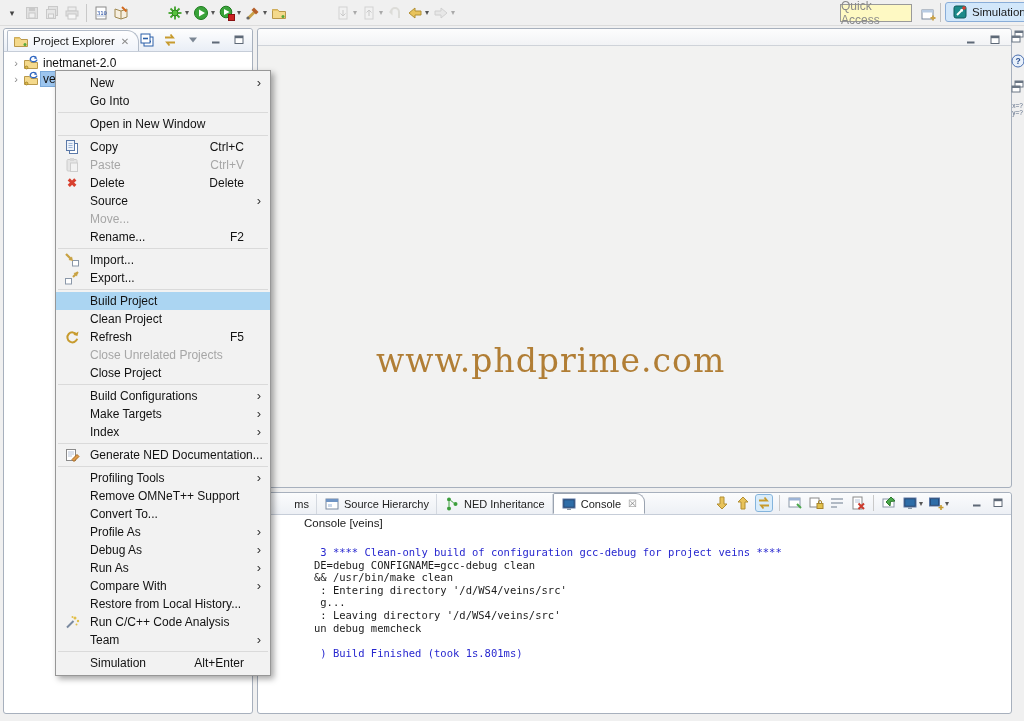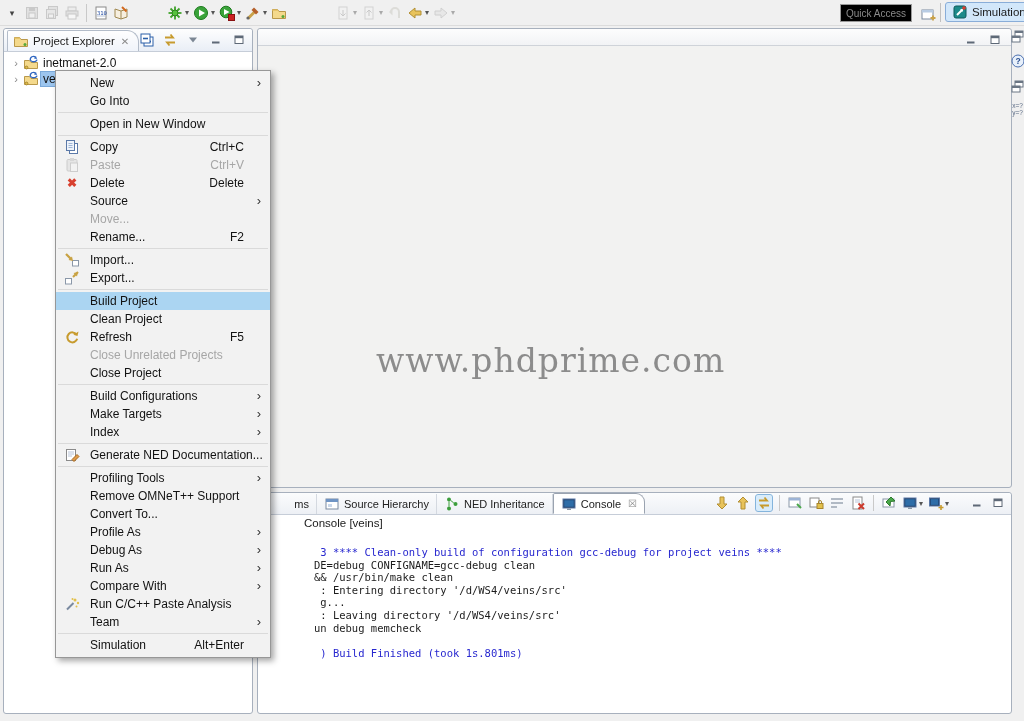--- a/index.html
+++ b/index.html
@@ -6,21 +6,21 @@
   #win{position:relative;width:1024px;height:721px;background:#f0f0f0;font-family:"Liberation Sans",sans-serif;overflow:hidden}
 
   
   #toolbar{position:absolute;left:0;top:0;width:1024px;height:26px;display:flex;align-items:center;padding-left:2px;box-sizing:border-box;border-bottom:1px solid #dcdcdc}
   .tbtn{display:inline-flex;align-items:center;height:22px;padding:0 2px;border-radius:3px;gap:1px}
   .tbtn.dis{opacity:.45;filter:grayscale(.8)}
   .dd{font-size:8px;color:#555;margin-left:1px}
   .tsep{width:1px;height:18px;background:#c9c9c9;margin:0 4px}
   .ic{display:inline-flex;width:16px;height:16px;align-items:center;justify-content:center}
   .ic svg{display:block}
-  #qa{position:absolute;left:840px;top:4px;width:70px;height:16px;border:1px solid #9a9a9a;background:#000000;color:#8a8a8a;font-size:10px;display:flex;align-items:center;justify-content:center}
+  #qa{position:absolute;left:840px;top:4px;width:70px;height:16px;border:1px solid #9a9a9a;background:#fef9c3;color:#8a8a8a;font-size:12px;display:flex;align-items:center;justify-content:center}
   #persp-open{position:absolute;left:918px;top:4px}
   #psep{position:absolute;left:940px;top:3px;width:1px;height:19px;background:#c0c0c0}
   #persp-sim{position:absolute;left:945px;top:2px;height:20px;display:flex;align-items:center;gap:4px;padding:0 6px;background:#d2e7fa;border:1px solid #89add8;border-radius:3px;font-size:11.5px;color:#1a1a1a;box-sizing:border-box}
 
   .view{position:absolute;background:#fff;border:1px solid #a7b0bd;border-radius:3px;box-sizing:border-box}
   .vhead{position:relative;height:22px;background:linear-gradient(#fefefe,#e9eef6);border-bottom:1px solid #c6cdd8;border-radius:3px 3px 0 0}
   .vtab{position:absolute;left:3px;top:1px;height:21px;display:flex;align-items:center;gap:4px;padding:0 9px 0 5px;background:linear-gradient(#fefefe,#f0f4fa);border:1px solid #b3bcc9;border-bottom:none;border-radius:2px 12px 0 0;font-size:11.5px;color:#222;box-sizing:border-box}
   .vx{color:#8a8a8a;font-size:10px;margin-left:2px}
   .hicons{position:absolute;right:5px;top:3px;display:flex;align-items:center;gap:7px}
   .hbtn{display:inline-flex}
@@ -345,21 +345,21 @@
           <span class="hbtn">
             <span class="ic">
               <svg width="11" height="10" viewBox="0 0 11 10">
                 <rect x="1" y="1" width="8" height="7.5" fill="#fff" stroke="#5e6977"></rect>
                 <rect x="1" y="1" width="8" height="2.2" fill="#5e6977"></rect>
               </svg>
             </span>
           </span>
         </div>
     </div>
-    <div id="wm" style="color: #737373; text-align: right;">www.phdprime.com</div>
+    <div id="wm" style="color: #a16207; text-align: right;">www.phdprime.com</div>
   </div>
 
   <div id="console" class="view">
     <div class="ctabs">
       <span id="c-tabs-wrap" style="display:flex;align-items:flex-end">
           <span class="ctab first">
             <span>ms</span>
           </span>
           <span class="ctab">
             <span class="ic">
@@ -697,32 +697,35 @@
       </div>
       <div class="mi">
         <span class="mlab">Run As</span>
         <span class="marr">›</span>
       </div>
       <div class="mi">
         <span class="mlab">Compare With</span>
         <span class="marr">›</span>
       </div>
       <div class="mi">
+        <span class="mlab">Restore from Local History...</span>
+      </div>
+      <div class="mi">
         <span class="ic mic">
           <svg width="16" height="16" viewBox="0 0 16 16">
             <path d="M3 13.5 L9.5 7" stroke="#7a8aa0" stroke-width="2"></path>
             <g fill="#e2c04a">
               <circle cx="11" cy="4" r="1.5"></circle>
               <circle cx="14" cy="7" r="1.2"></circle>
               <circle cx="12.5" cy="10.5" r="1"></circle>
               <circle cx="8.5" cy="3" r="1"></circle>
             </g>
           </svg>
         </span>
-        <span class="mlab">Run C/C++ Paste Analysis</span>
+        <span class="mlab">Run C/C++ Code Analysis</span>
       </div>
       <div class="mi">
         <span class="mlab">Team</span>
         <span class="marr">›</span>
       </div>
       <div class="msep"></div>
       <div class="mi">
         <span class="mlab">Simulation</span>
         <span class="msc">Alt+Enter</span>
       </div>

